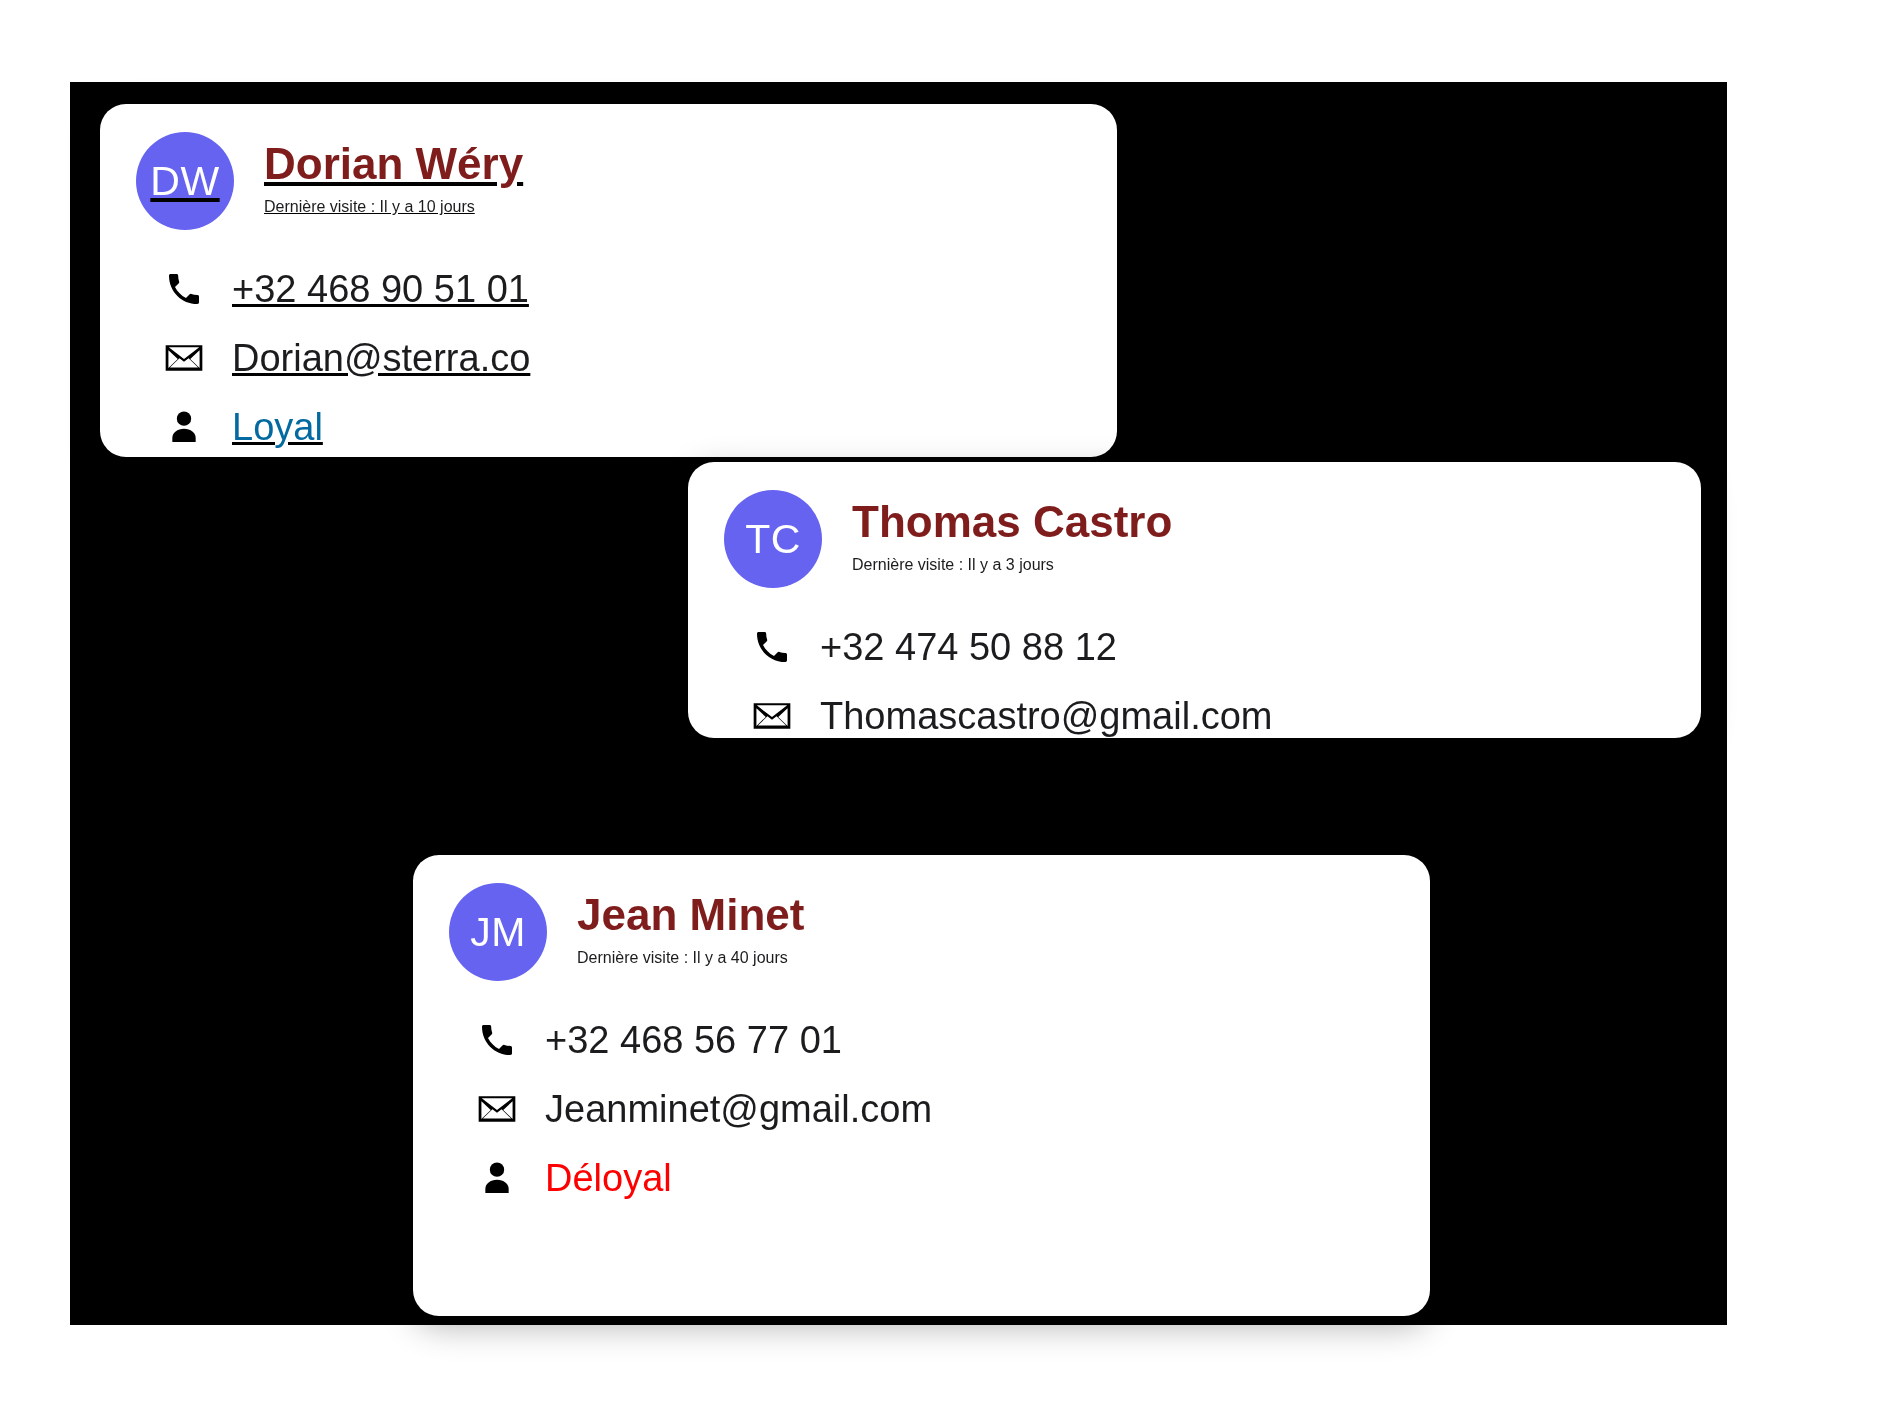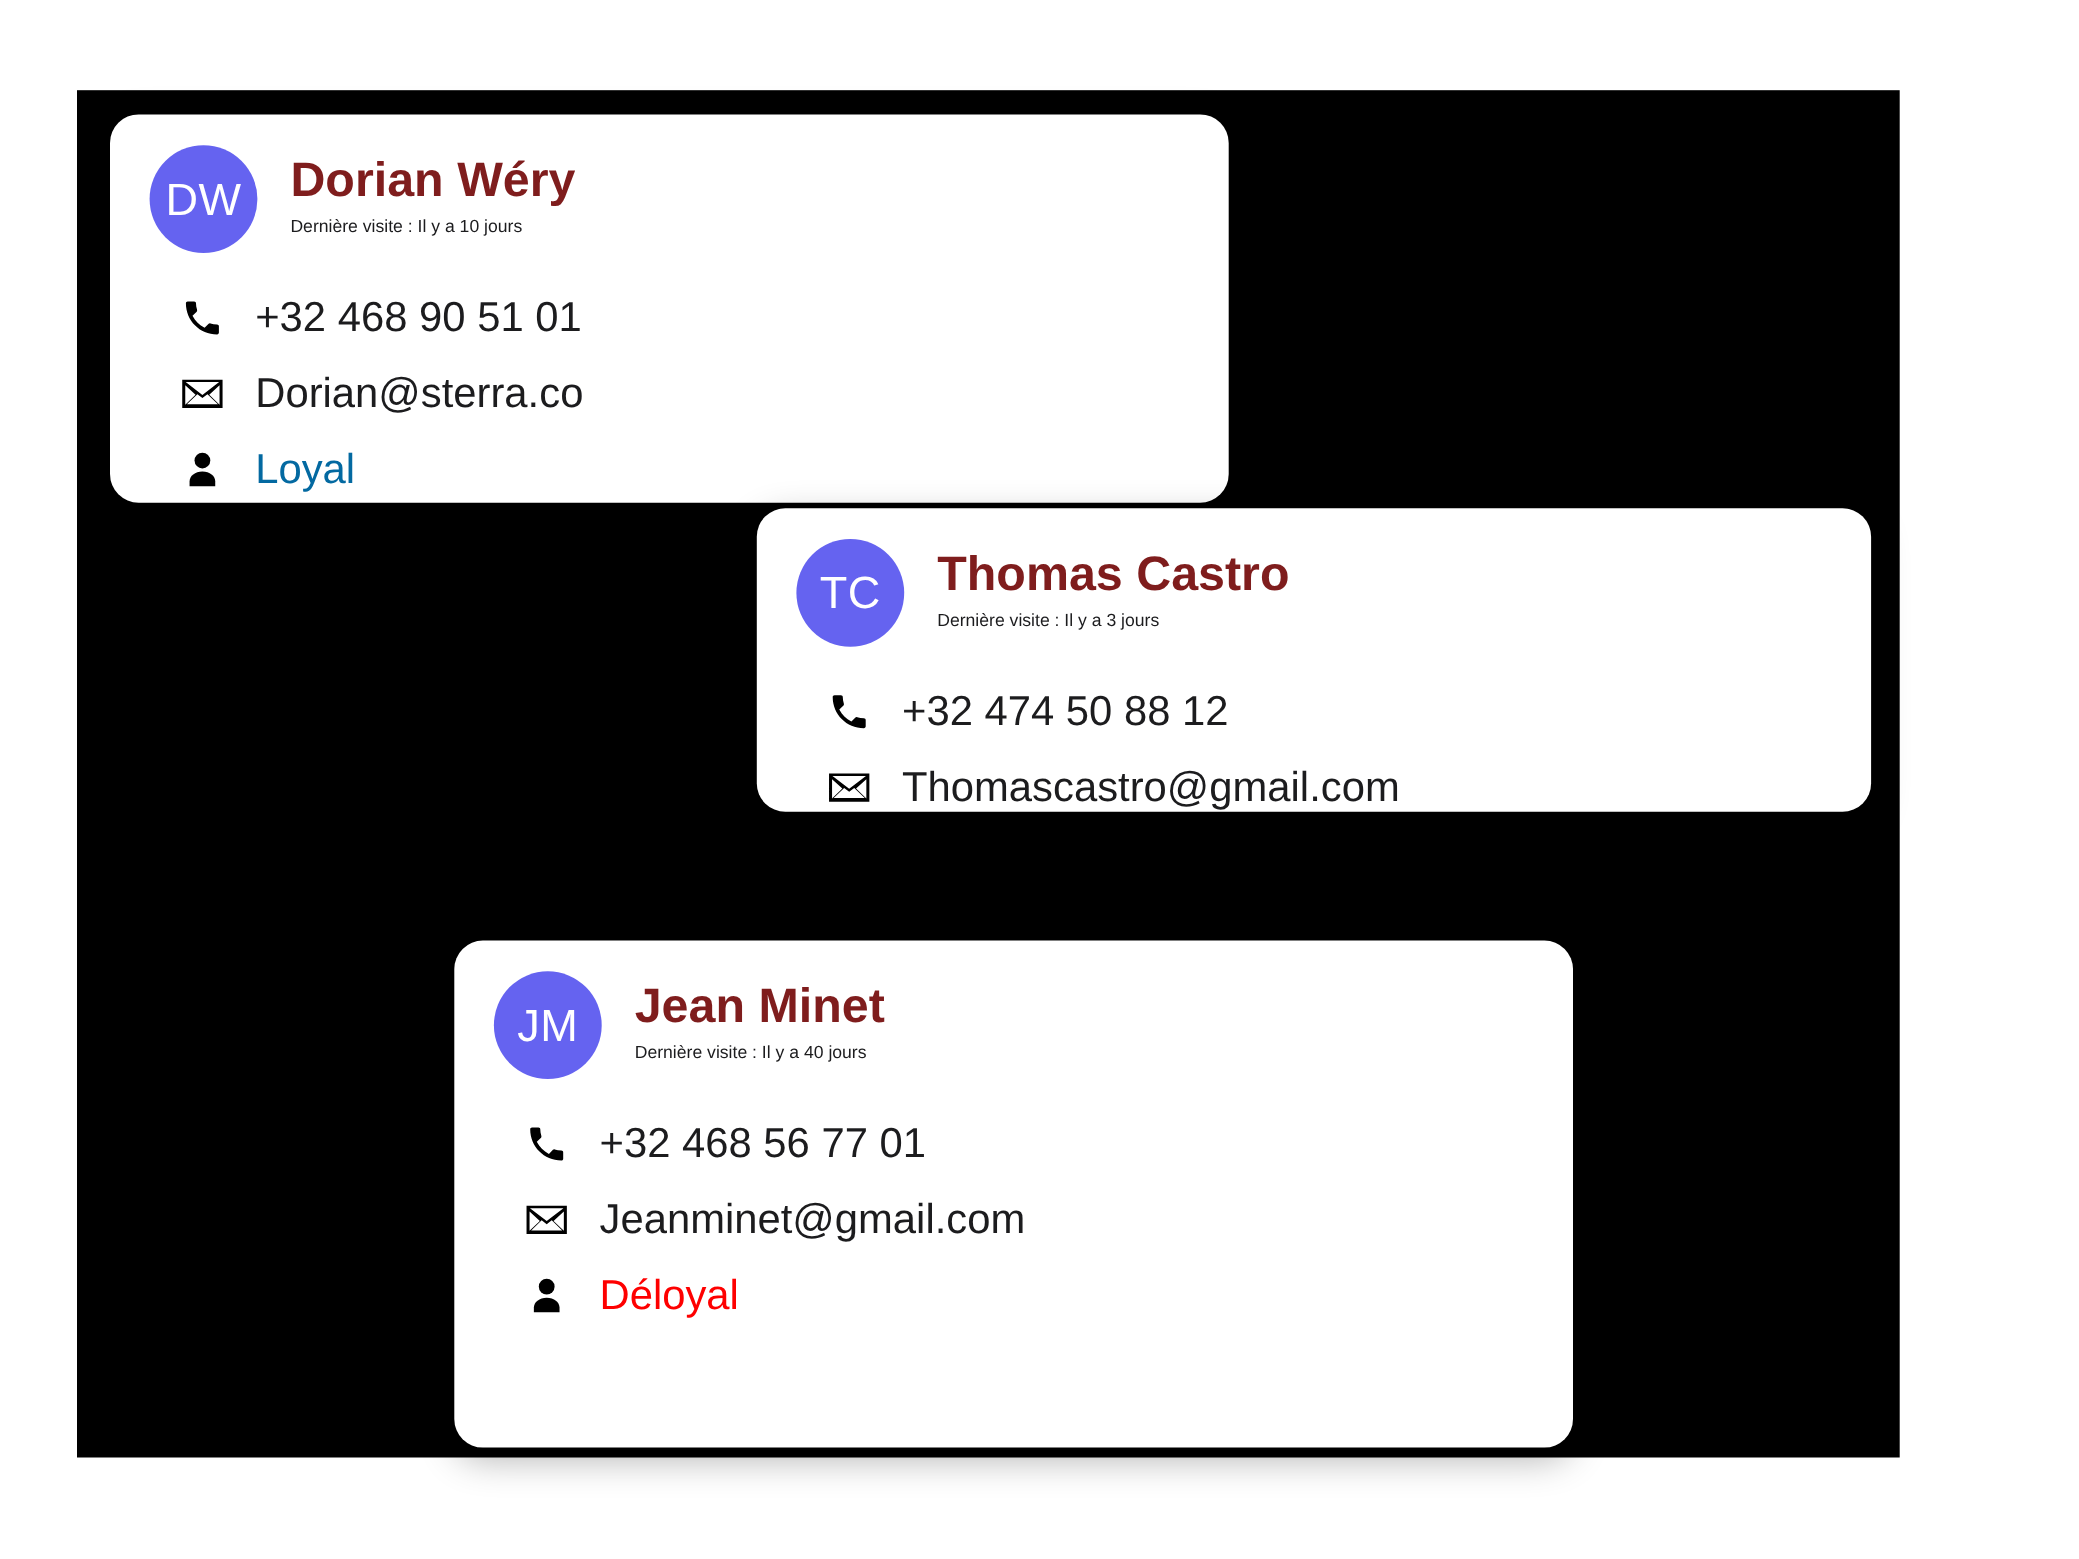--- a/index.html
+++ b/index.html
@@ -36,21 +36,21 @@
   
   .card {
     position: absolute;
     background: #ffffff;
     border-radius: 26px;
     box-shadow: 0 10px 34px rgba(0,0,0,0.30), 0 2px 8px rgba(0,0,0,0.18);
     overflow: hidden;
     box-sizing: border-box;
   }
 
-  .card-1 { left: 100px; top: 104px;  width: 1017px; height: 353px; z-index: 3; }
+  .card-1 { left: 100px; top: 104px;  width: 1017px; height: 353px; z-index: 3; text-decoration: underline; }
   .card-2 { left: 688px; top: 462px;  width: 1013px; height: 276px; z-index: 4; }
   .card-3 { left: 413px; top: 855px;  width: 1017px; height: 461px; z-index: 5; }
 
   
   .card-head {
     display: flex;
     align-items: flex-start;
   }
   .card-1 .card-head { padding: 28px 0 0 36px; }
   .card-2 .card-head { padding: 28px 0 0 36px; }

